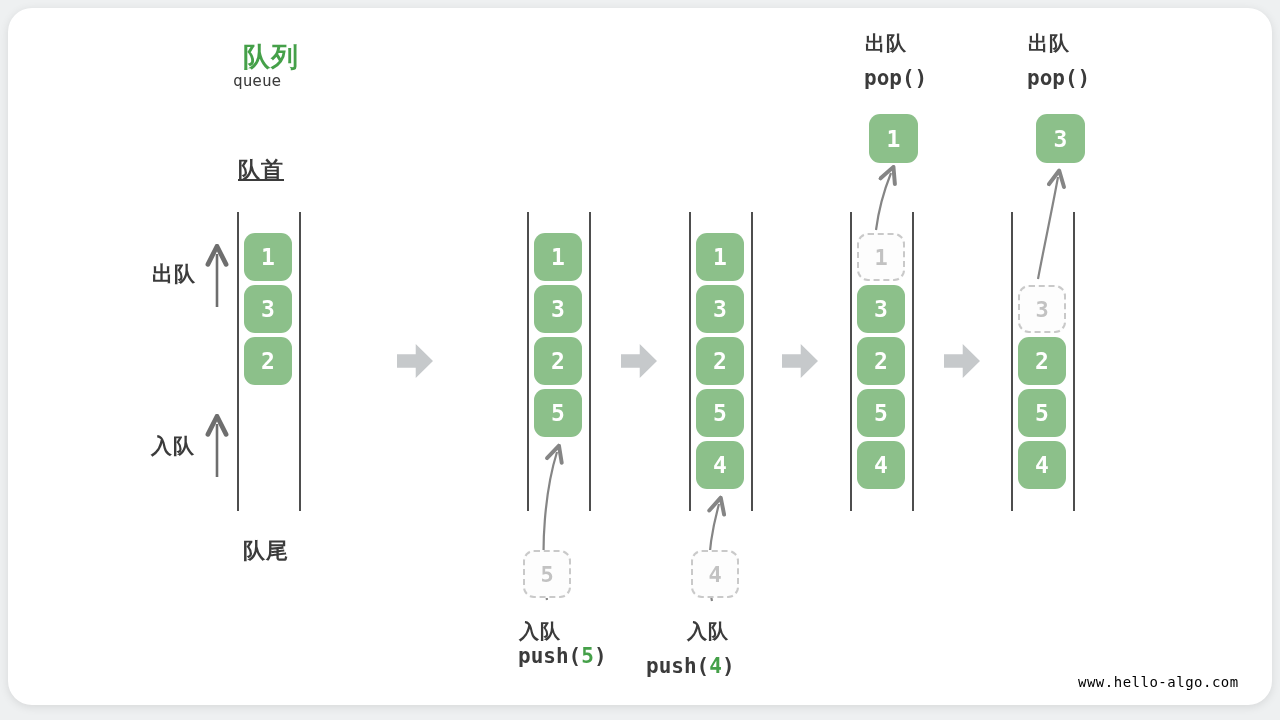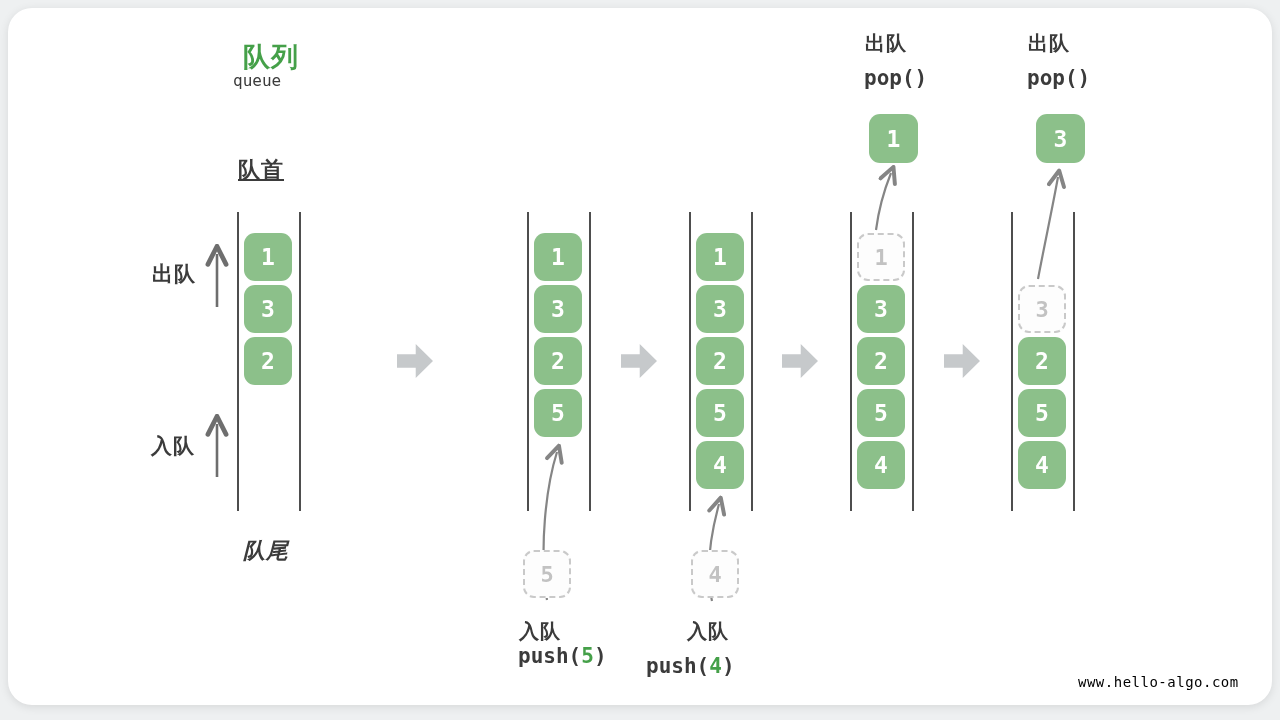--- a/index.html
+++ b/index.html
@@ -70,21 +70,21 @@
   <path d="M876,230 C879,207 885,188 891,173" stroke="#858585" stroke-width="2.2" fill="none" marker-end="url(#ah-gray)"></path>
   <path d="M1038,279 C1045,242 1052,210 1058,177" stroke="#858585" stroke-width="2.2" fill="none" marker-end="url(#ah-gray)"></path>
 </svg>
 
 <div class="abs title-zh" style="left:243px;top:30px;margin-top:9px;">队列</div>
 <div class="abs title-en" style="left:233px;top:71px;">queue</div>
 
 <div class="abs side-label" style="left:238px;top:155px;text-decoration:underline;">队首</div>
 <div class="abs side-label" style="left:152px;top:260px;font-size:21px;">出队</div>
 <div class="abs side-label" style="left:151px;top:432px;font-size:21px;">入队</div>
-<div class="abs side-label" style="left:243px;top:536px;font-style:italic;">队尾</div>
+<div class="abs side-label" style="left:243px;top:536px;">队尾</div>
 
 <div class="rail" style="left:237px;"></div>
 <div class="rail" style="left:299px;"></div>
 <div class="box" style="left:244px;top:233px;">1</div>
 <div class="box" style="left:244px;top:285px;">3</div>
 <div class="box" style="left:244px;top:337px;">2</div>
 
 <div class="rail" style="left:527px;"></div>
 <div class="rail" style="left:589px;"></div>
 <div class="box" style="left:534px;top:233px;">1</div>

